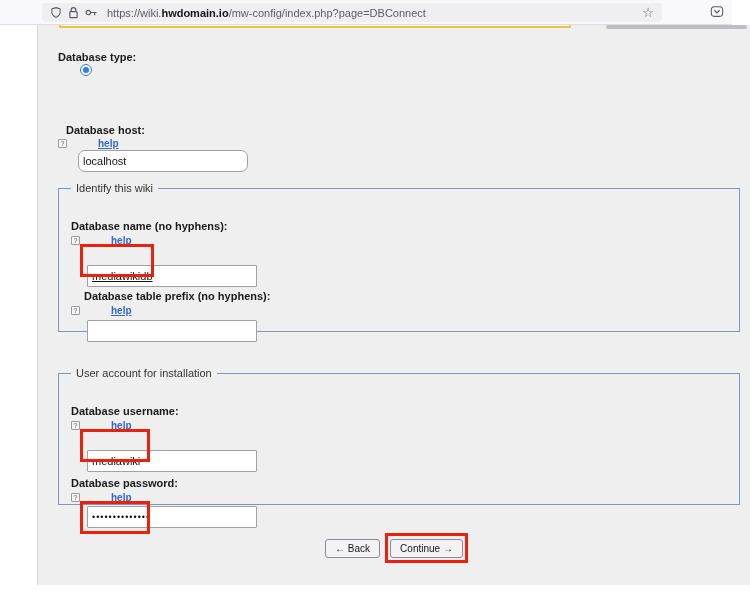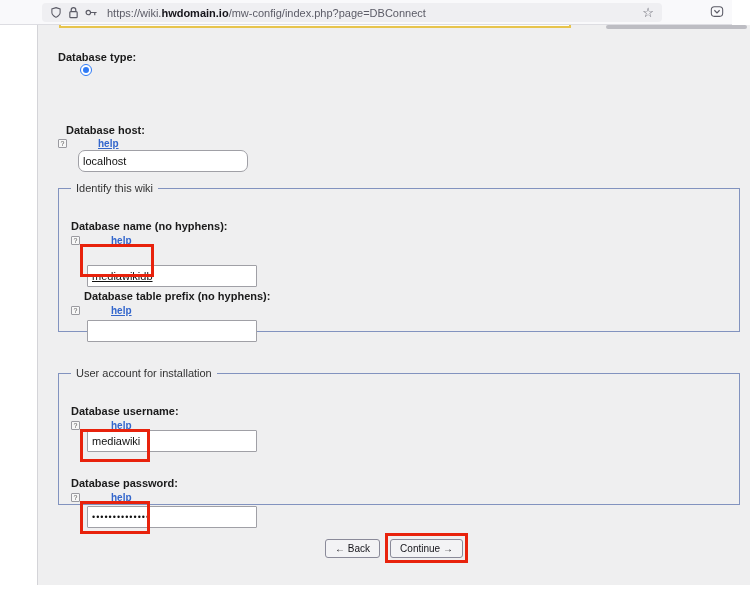--- a/index.html
+++ b/index.html
@@ -159,21 +159,21 @@
   </div>
 
   <div class="fieldset" style="top:348px; height:132px;">
     <span class="legend">User account for installation</span>
 
     <div class="fs-lbl" style="left:12px; top:31px;">Database username:</div>
     <div class="help-row" style="left:12px; top:46px;">
       <span class="help-icon">?</span>
       <a class="help-link">help</a>
     </div>
-    <input class="txt-input" style="left: 28px; top: 56px;" value="mediawiki">
+    <input class="txt-input" style="left: 28px; top: 76px;" value="mediawiki">
     <div class="red-frame" style="left:21px; top:55px; width:70px; height:33px;"></div>
 
     <div class="fs-lbl" style="left:12px; top:103px;">Database password:</div>
     <div class="help-row" style="left:12px; top:118px;">
       <span class="help-icon">?</span>
       <a class="help-link">help</a>
     </div>
     <input class="txt-input pwd" style="left: 28px; top: 132px;" value="••••••••••••••">
     <div class="red-frame" style="left:21px; top:127px; width:70px; height:33px;"></div>
   </div>

